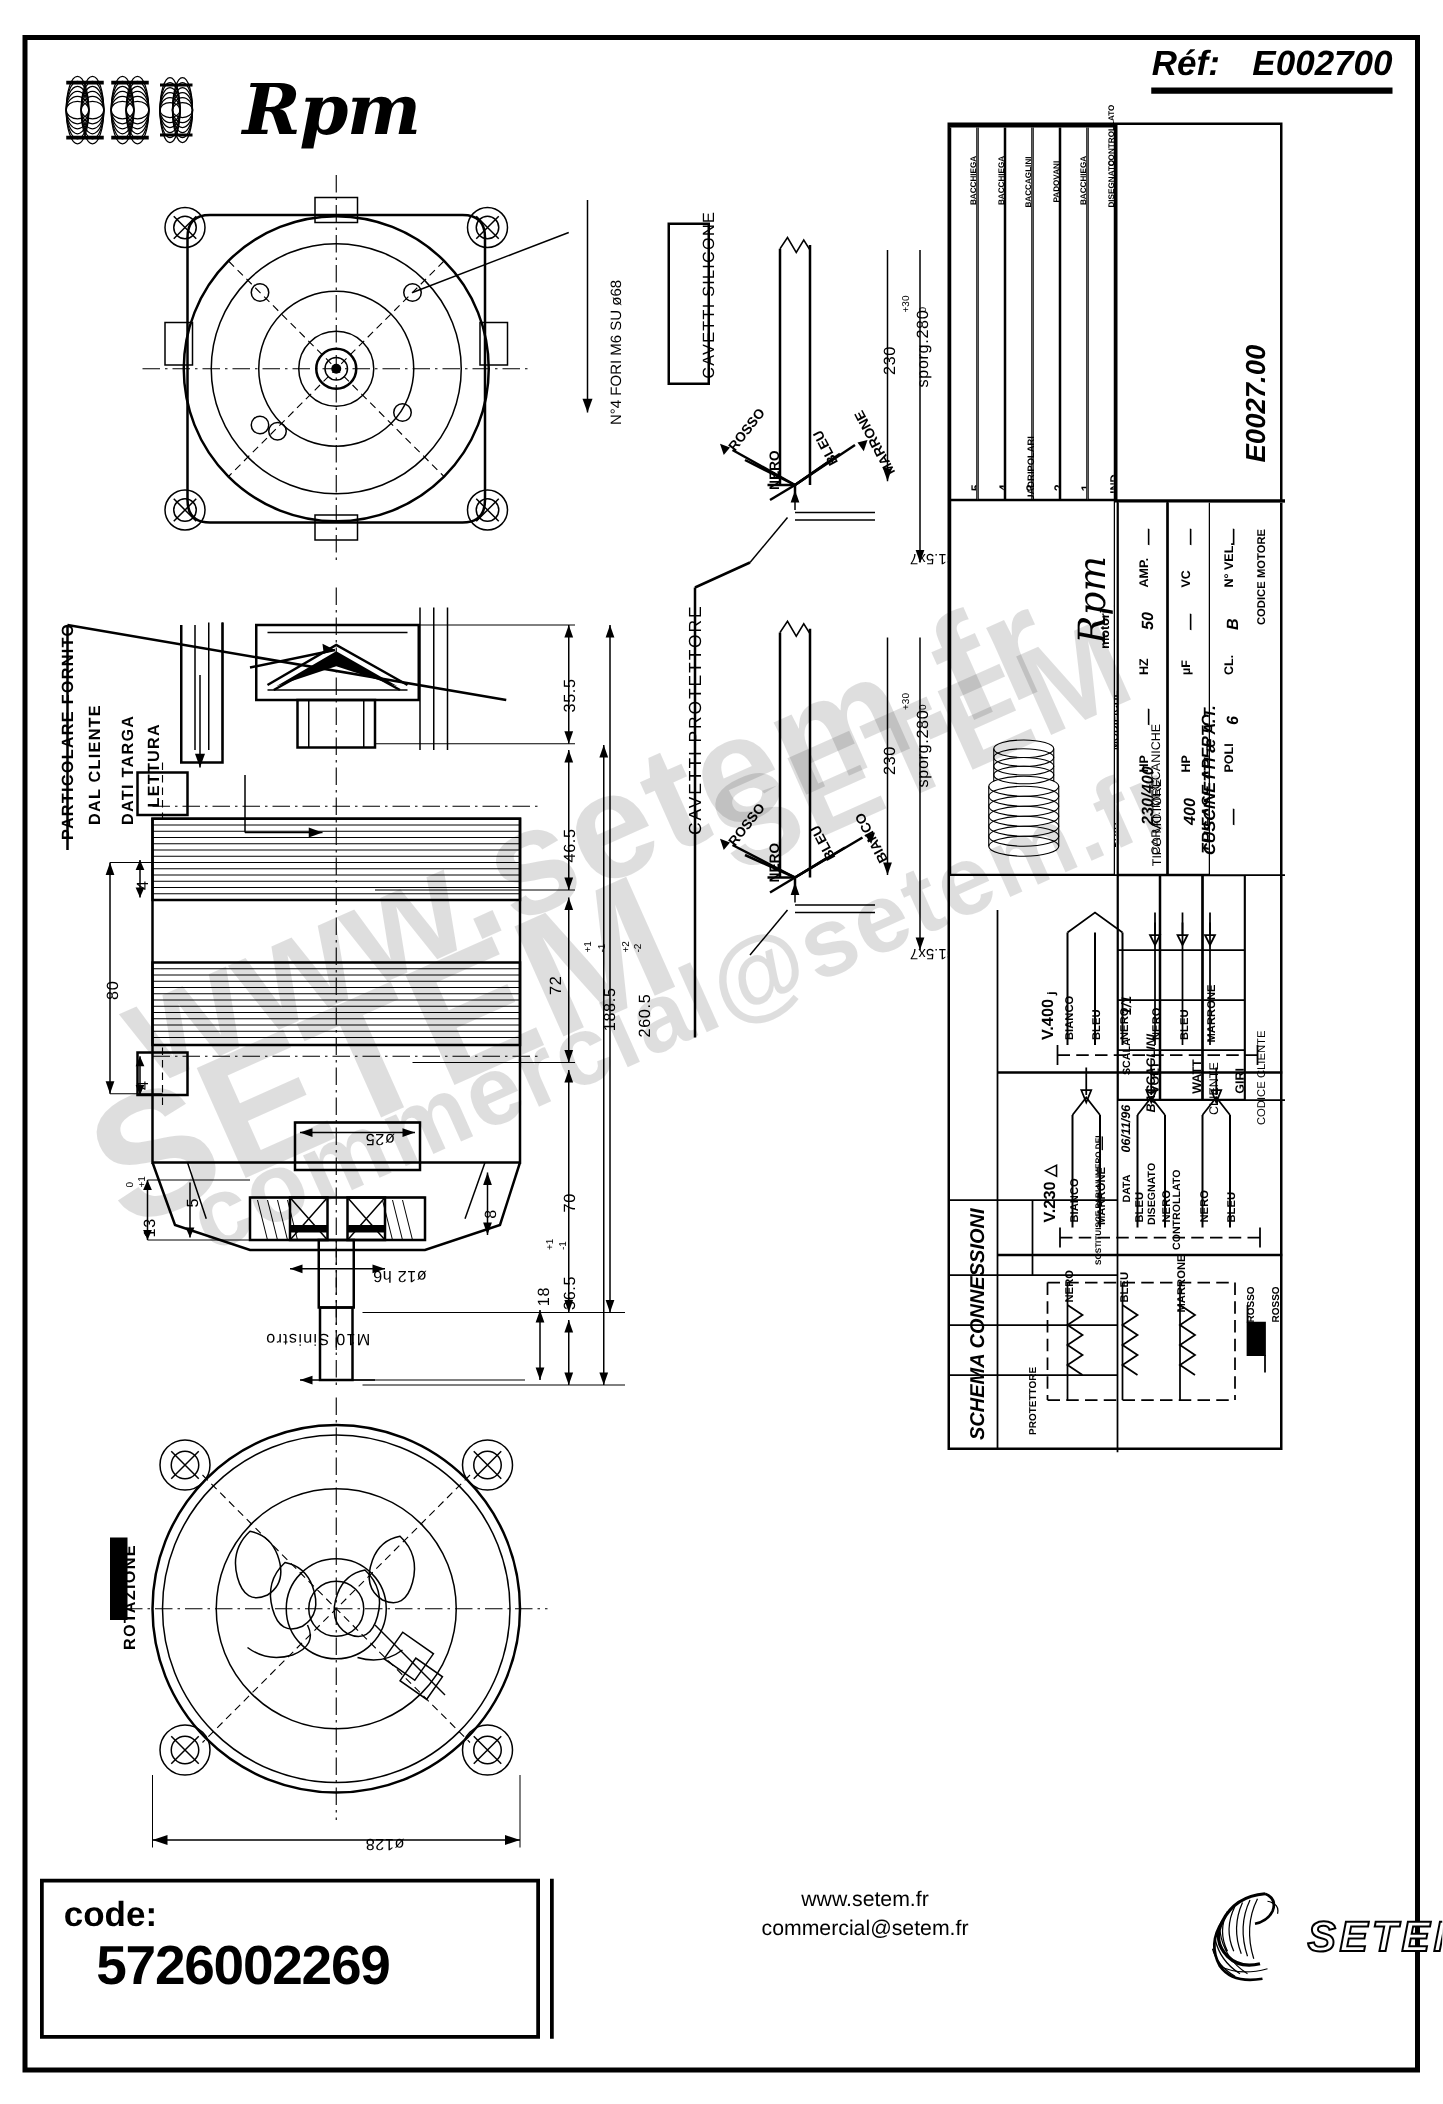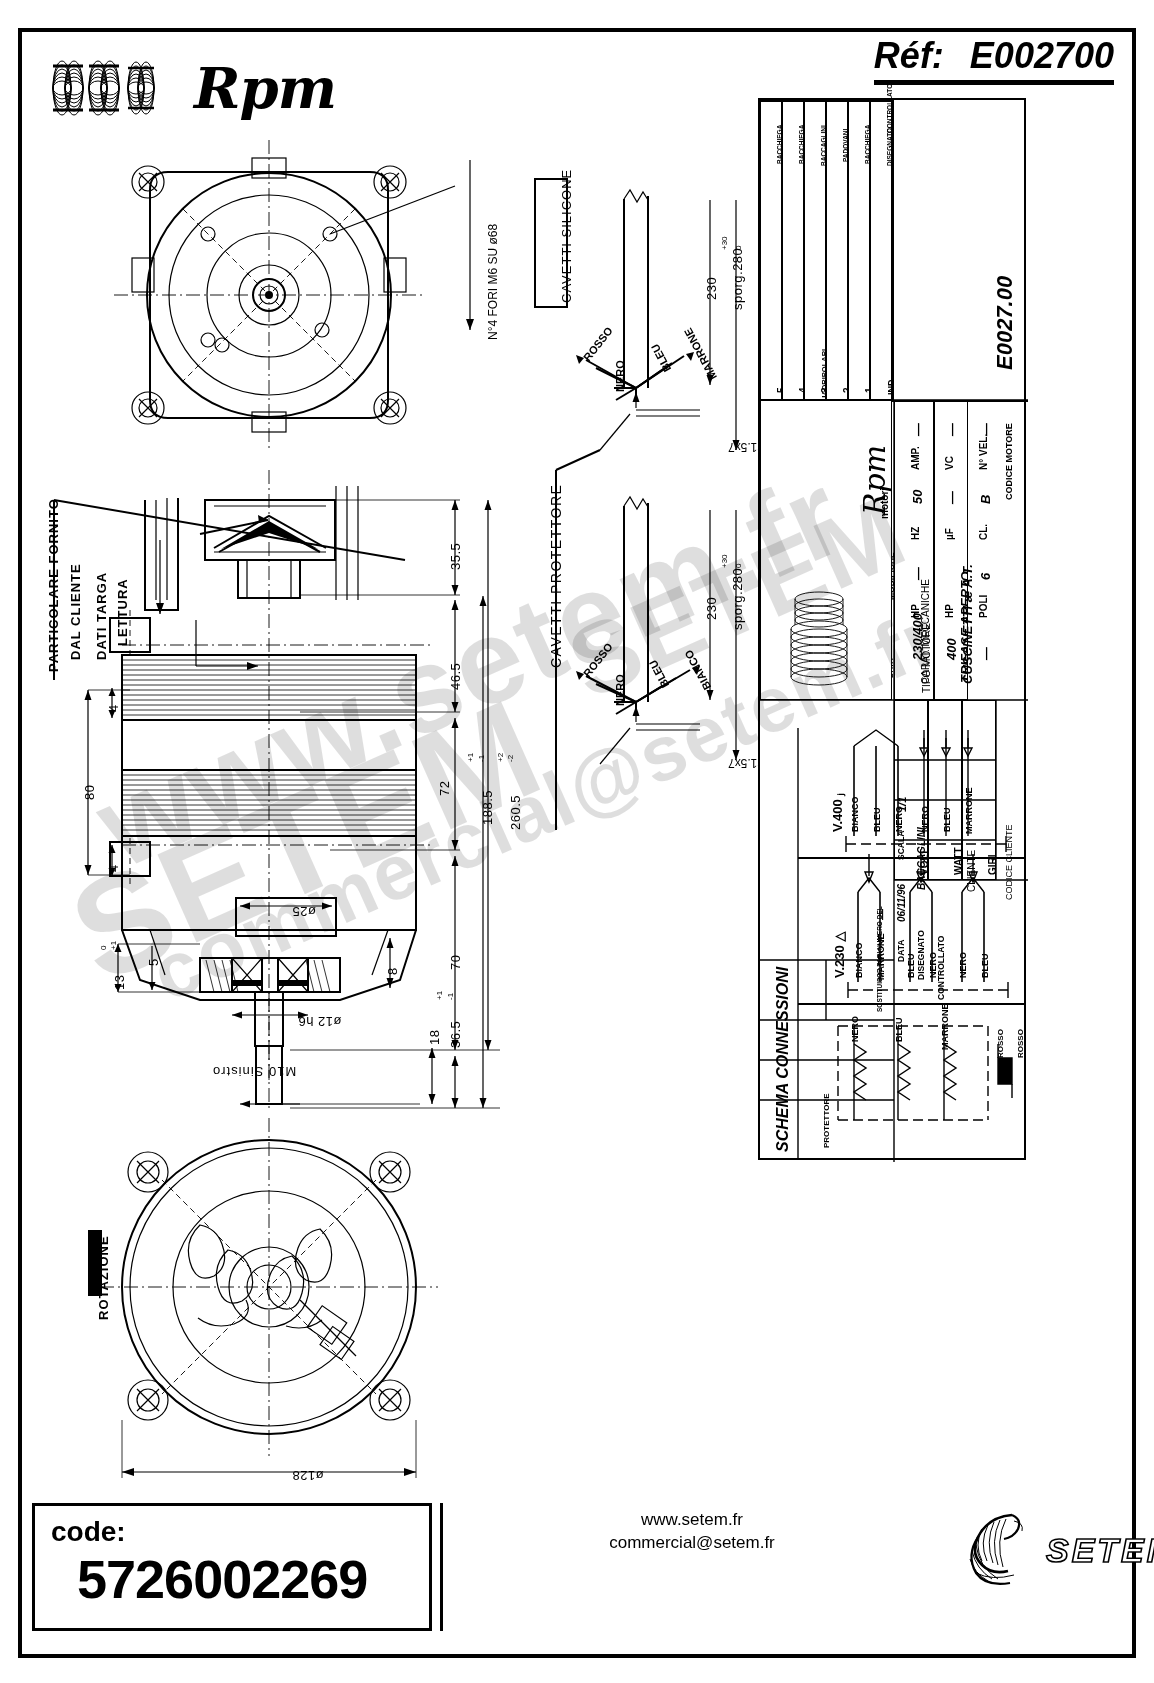--- a/index.html
+++ b/index.html
@@ -31,21 +31,21 @@
   #logo-coils svg { display: block; }
   #logo-word {
     font-family: "DejaVu Serif", serif;
     font-style: italic; font-weight: bold;
     font-size: 56px; letter-spacing: -1px;
     line-height: .9; color: #000;
   }
   #ref-block {
     position: absolute; right: 40px; top: 35px;
     font-style: italic; font-weight: bold;
-    font-size: 36px; letter-spacing: 0px;
+    font-size: 28px; letter-spacing: 0px;
     border-bottom: 5px solid #000;
     padding-bottom: 3px; white-space: nowrap;
   }
   #ref-block .ref-label { margin-right: 26px; }
 
   
   .rot90  { transform: rotate(-90deg); transform-origin: 0 0; white-space: nowrap; }
   .rot180 { transform: rotate(180deg); white-space: nowrap; }
 
   .lbl { position: absolute; font-size: 12px; color:#000; white-space: nowrap;
@@ -100,21 +100,21 @@
     white-space: nowrap; letter-spacing: 2px;
   }
 
   
   #footer { position:absolute; left:22px; top:1497px; width:1110px; height:157px; }
   #code-box {
     position:absolute; left:10px; top:6px; width:400px; height:128px;
     border: 3px solid #000; background:#fff;
   }
   #code-label { position:absolute; left:16px; top:10px; font-size:28px; font-weight:bold; }
-  #code-value { position:absolute; left:42px; top:42px; font-size:54px; font-weight:bold; letter-spacing:-1px; }
+  #code-value { position:absolute; left:42px; top:42px; font-size:44px; font-weight:bold; letter-spacing:-1px; }
   #footer-sep { position:absolute; left:418px; top:6px; width:3px; height:128px; background:#000; }
   #contact { position:absolute; left:430px; top:12px; width:480px; text-align:center; }
   #contact div { font-size:17px; line-height:1.35; font-weight:500; }
   #addr { position:absolute; left:430px; top:96px; width:690px; text-align:center;
           font-size:14px; font-weight:500; }
   #setem-logo { position:absolute; left:930px; top:14px; display:flex; align-items:center; gap:8px;}
   #setem-word {
     font-size: 34px; font-weight: bold; font-style: italic; letter-spacing: 3px;
     color: #fff; -webkit-text-stroke: 1.6px #000;
     font-family: "Liberation Sans", sans-serif;

